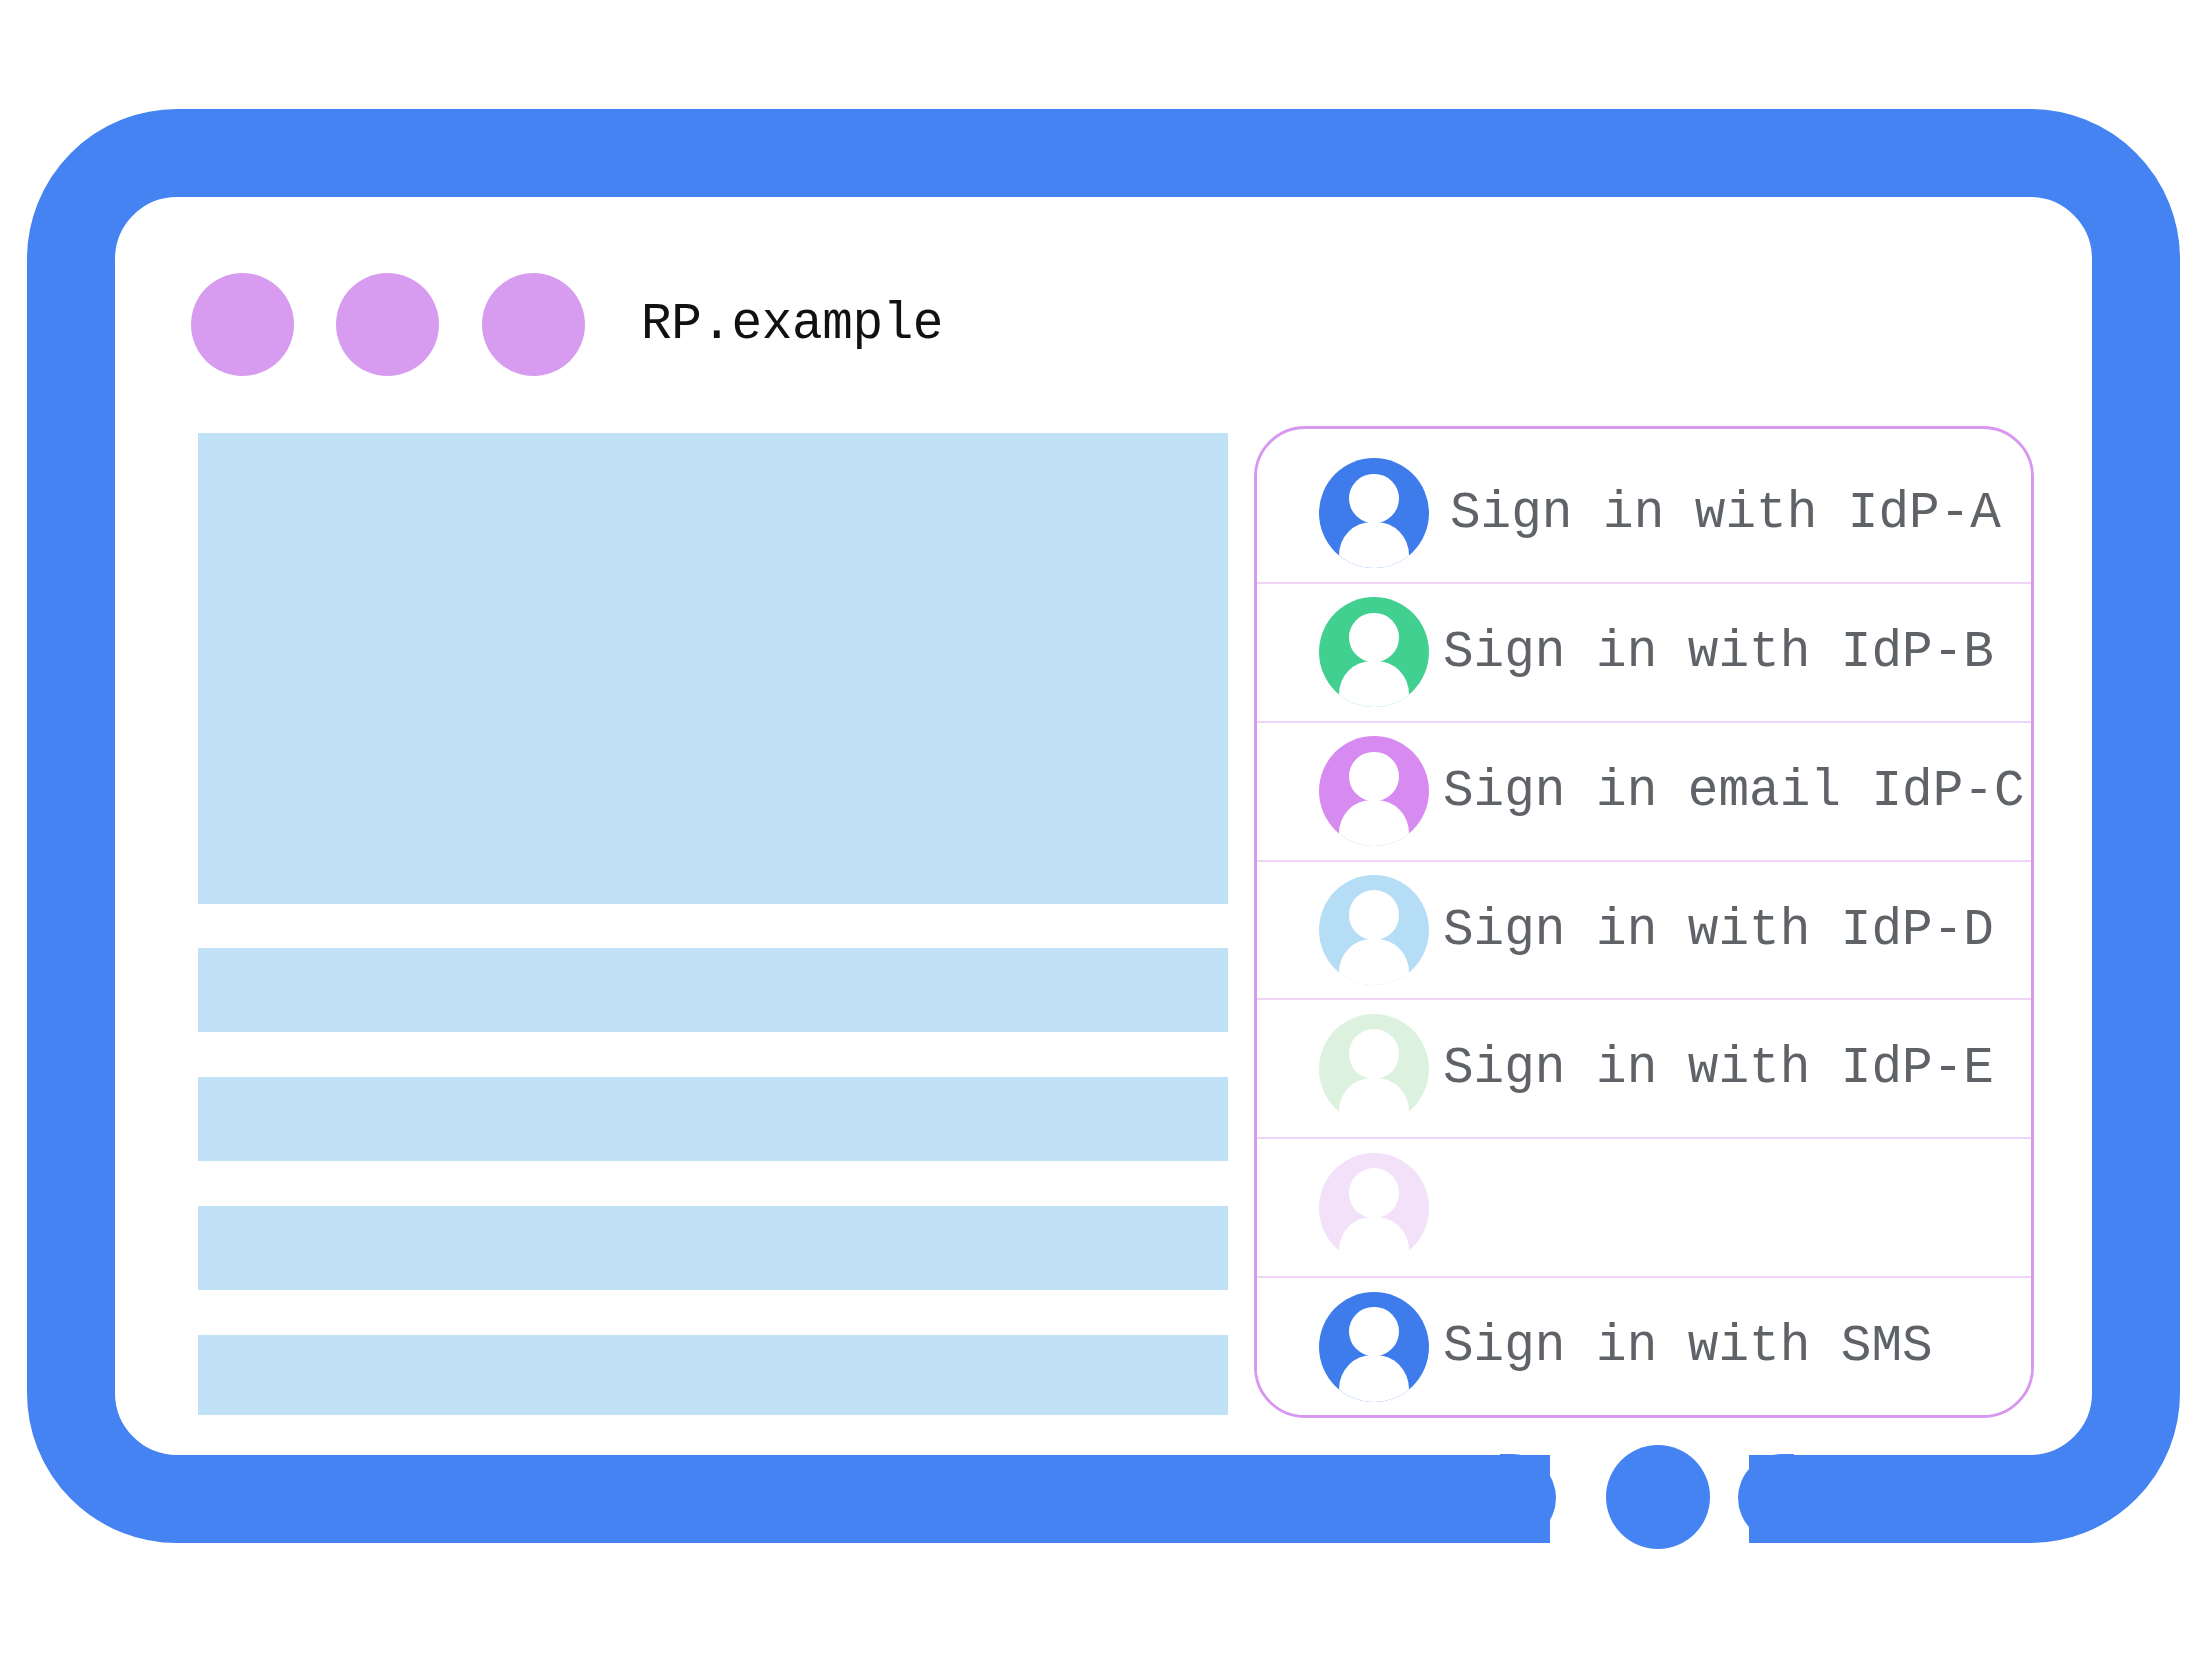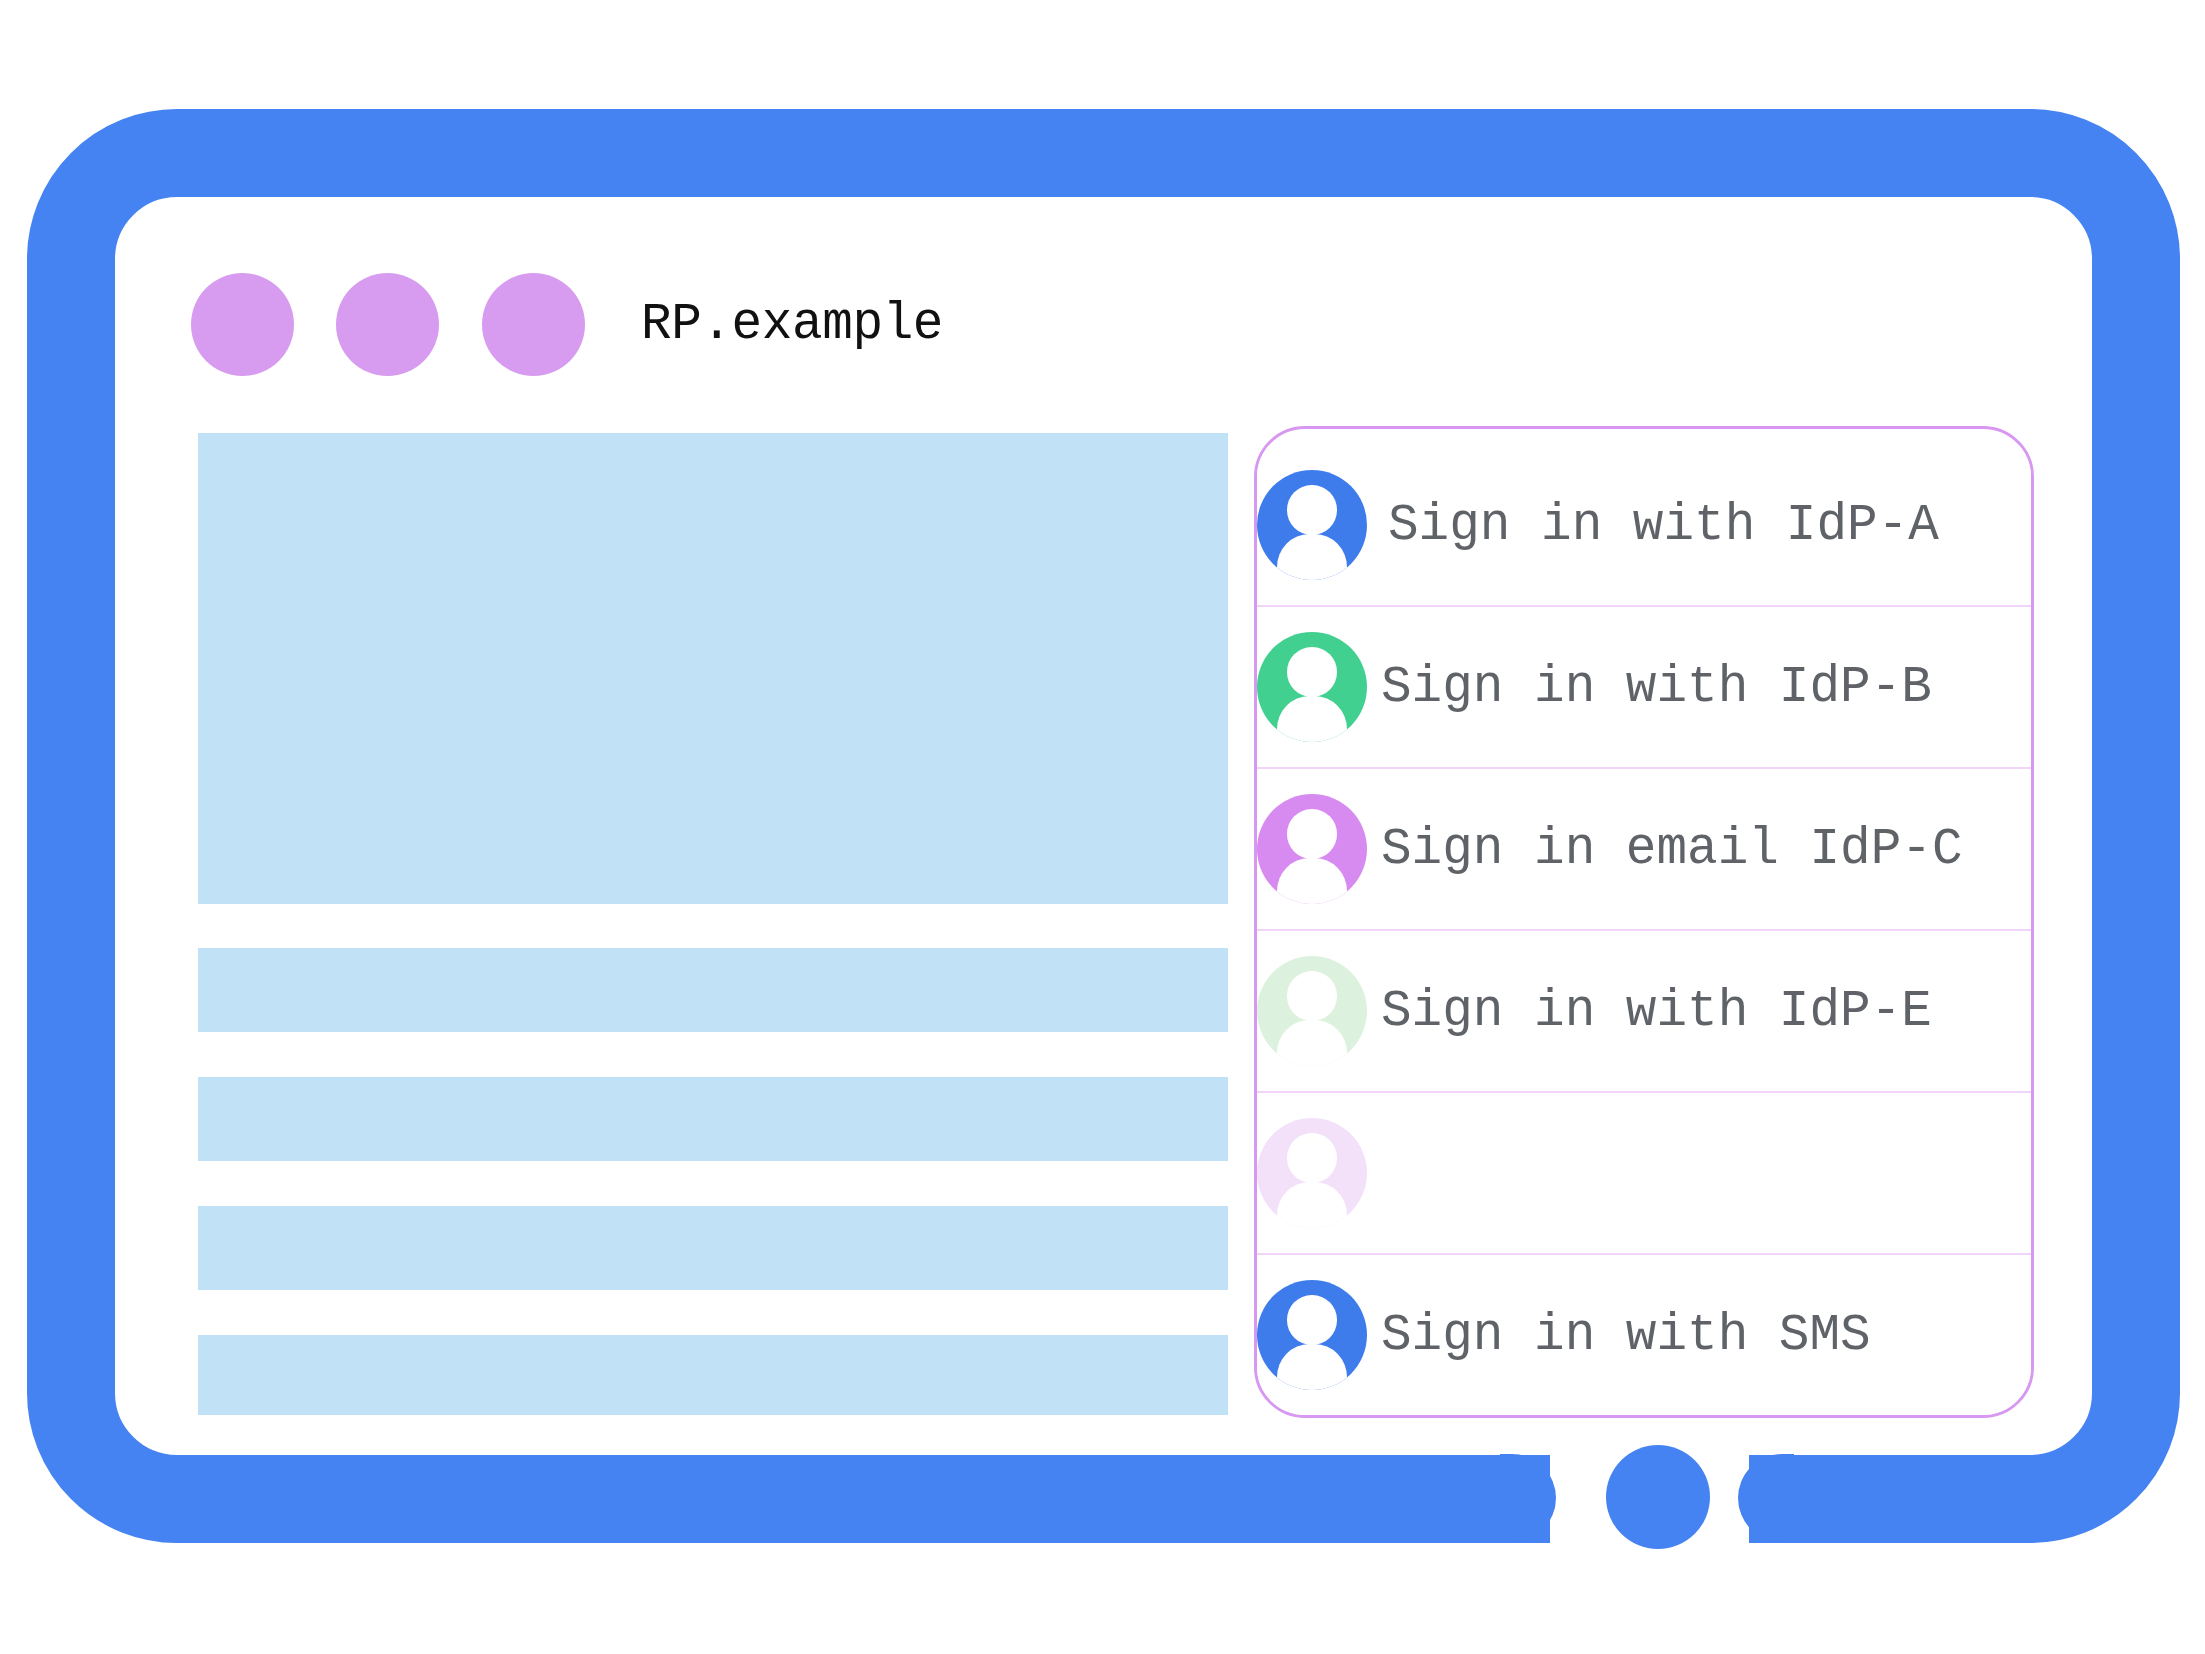--- a/index.html
+++ b/index.html
@@ -57,20 +57,21 @@
     background:#ffffff;
     border:3.5px solid var(--c-panel-border);
     border-radius:51px;
     display:flex;flex-direction:column;
     padding-top:16px;
     overflow:hidden;
   }
   .signin-row{
     flex:1;
     display:flex;align-items:center;
+    padding-left:62px;
     gap:21px;
     cursor:pointer;
     background:#ffffff;
   }
   .signin-row + .signin-row{border-top:2.6px solid var(--c-divider);gap:14px;}
   .avatar{
     position:relative;flex:0 0 auto;
     width:110px;height:110px;border-radius:50%;
     overflow:hidden;
   }
@@ -142,20 +143,27 @@
       <span class="signin-label">Sign in with IdP-B</span>
     </div>
     <div class="signin-row">
       <span class="avatar" style="background: rgb(215, 139, 240);">
         <span class="head"></span>
         <span class="torso"></span>
       </span>
       <span class="signin-label">Sign in email IdP-C</span>
     </div>
     <div class="signin-row">
+      <span class="avatar" style="background: rgb(181, 221, 245);">
+        <span class="head"></span>
+        <span class="torso"></span>
+      </span>
+      <span class="signin-label">Sign in with IdP-D</span>
+    </div>
+    <div class="signin-row">
       <span class="avatar" style="background: rgb(220, 242, 222);">
         <span class="head"></span>
         <span class="torso"></span>
       </span>
       <span class="signin-label">Sign in with IdP-E</span>
     </div>
     <div class="signin-row">
       <span class="avatar" style="background: rgb(243, 225, 250);">
         <span class="head"></span>
         <span class="torso"></span>

